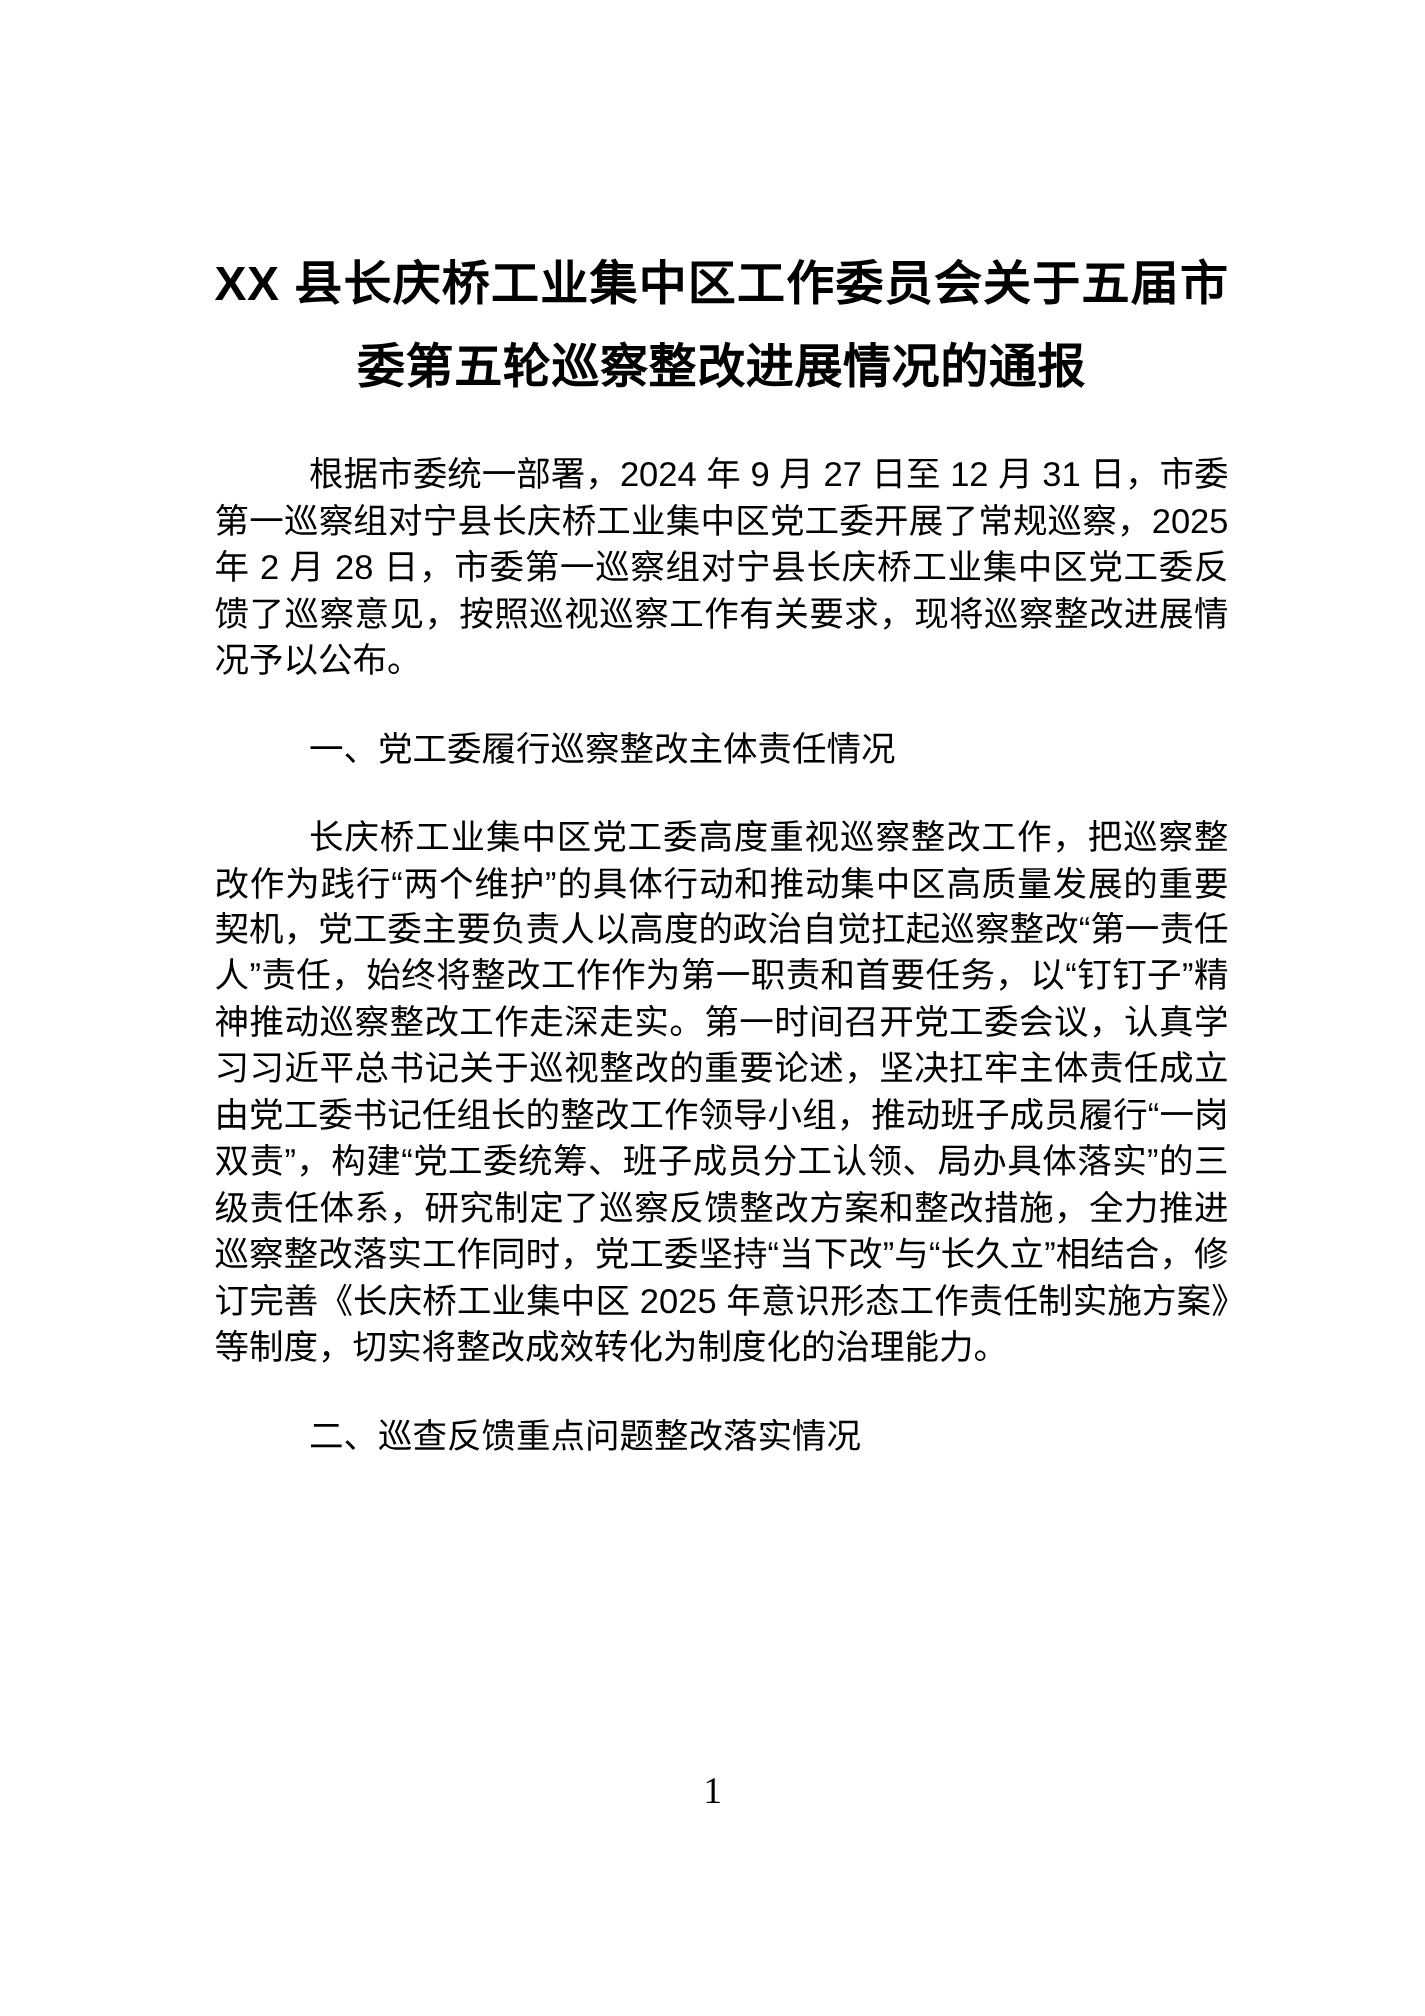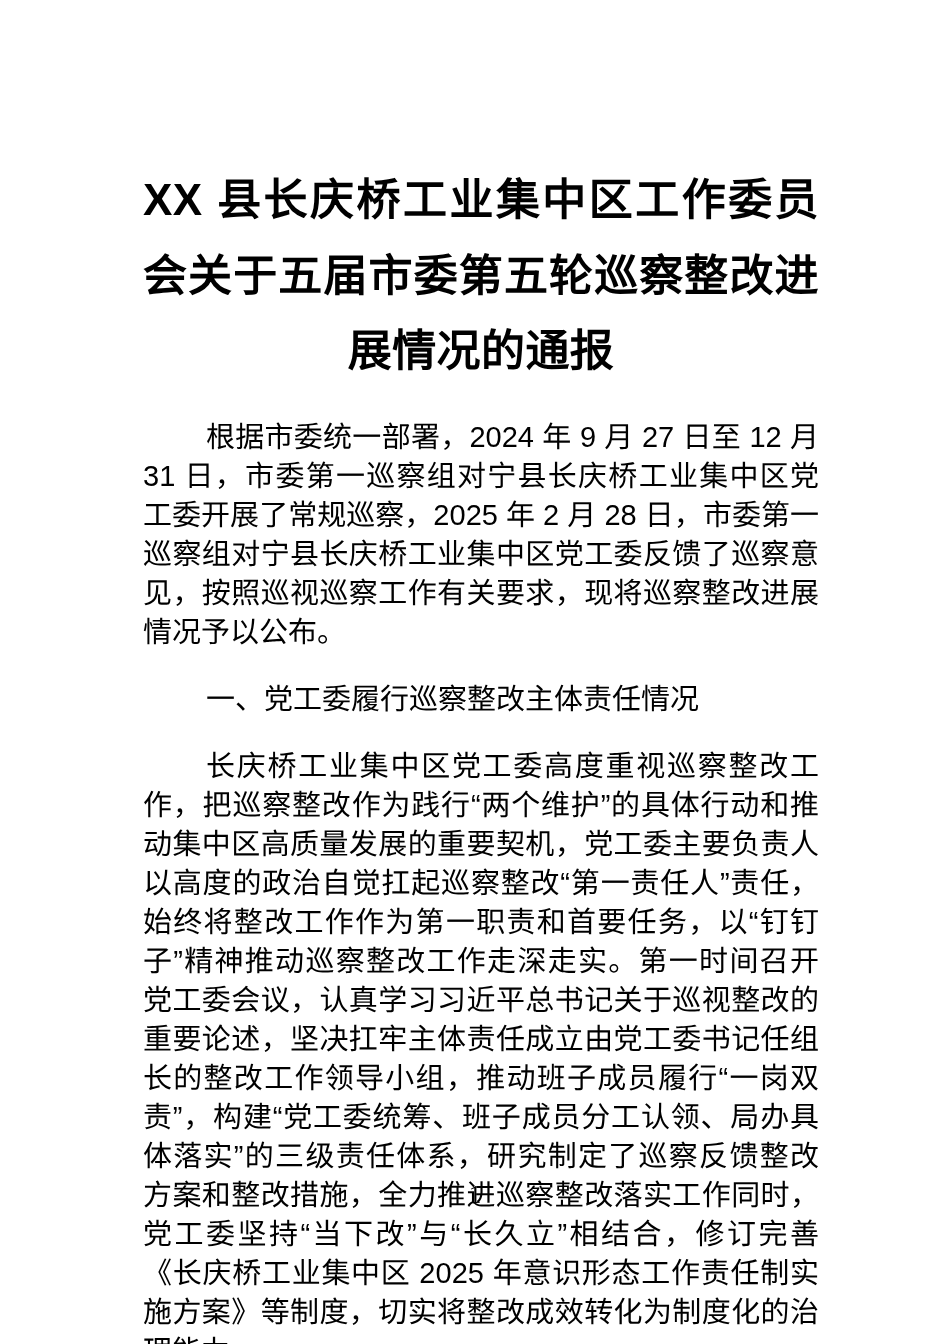--- a/index.html
+++ b/index.html
@@ -29,34 +29,34 @@
   
   .doc-body {
     position: absolute;
     left: 143px;
     top: 162px;
     width: 676px;
   }
 
   
   .doc-title {
-    font-size: 44px;
+    font-size: 32px;
     font-weight: 700;
     line-height: 1.72;
     text-align: justify;
     text-align-last: center;
     letter-spacing: 0.4px;
     margin: 0 0 0 0;
     padding: 0;
     word-break: break-all;
   }
 
   
   .para {
-    font-size: 29px;
+    font-size: 23px;
     line-height: 1.345;
     text-align: justify;
     text-justify: inter-ideograph;
     margin: 0;
     padding: 0;
     word-break: break-all;
     letter-spacing: 0;
   }
   .para.indent {
     text-indent: 63px;

